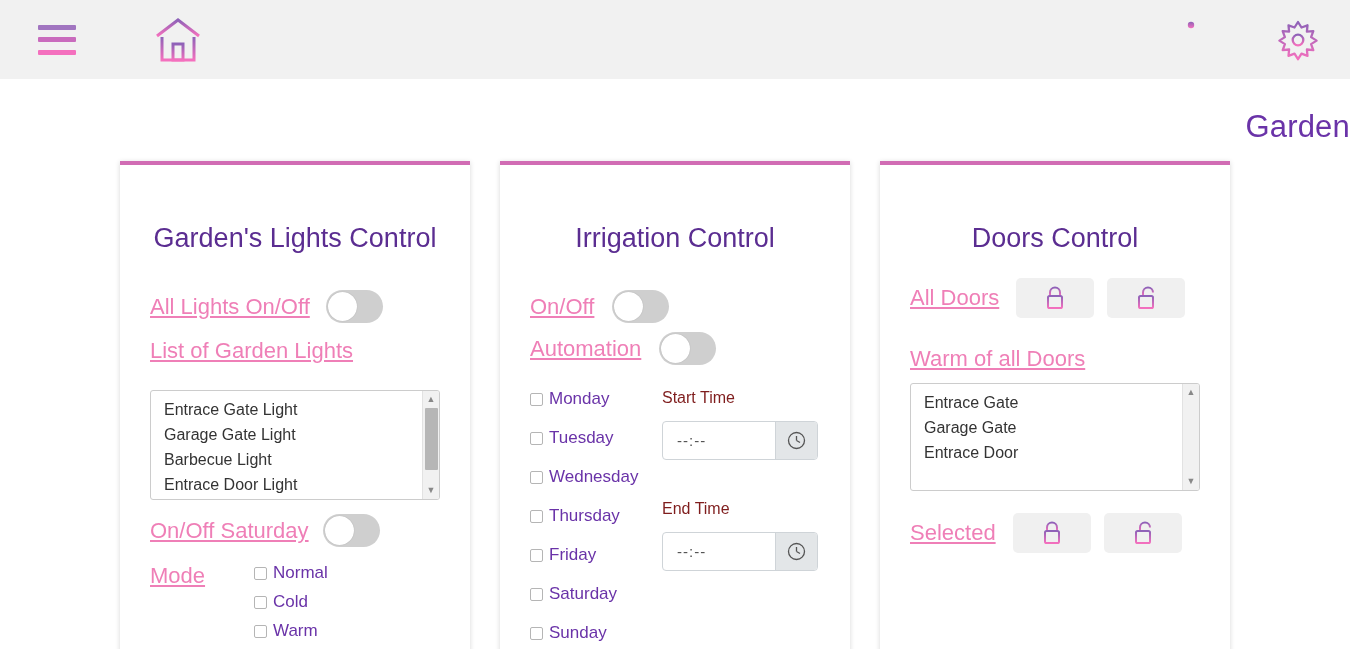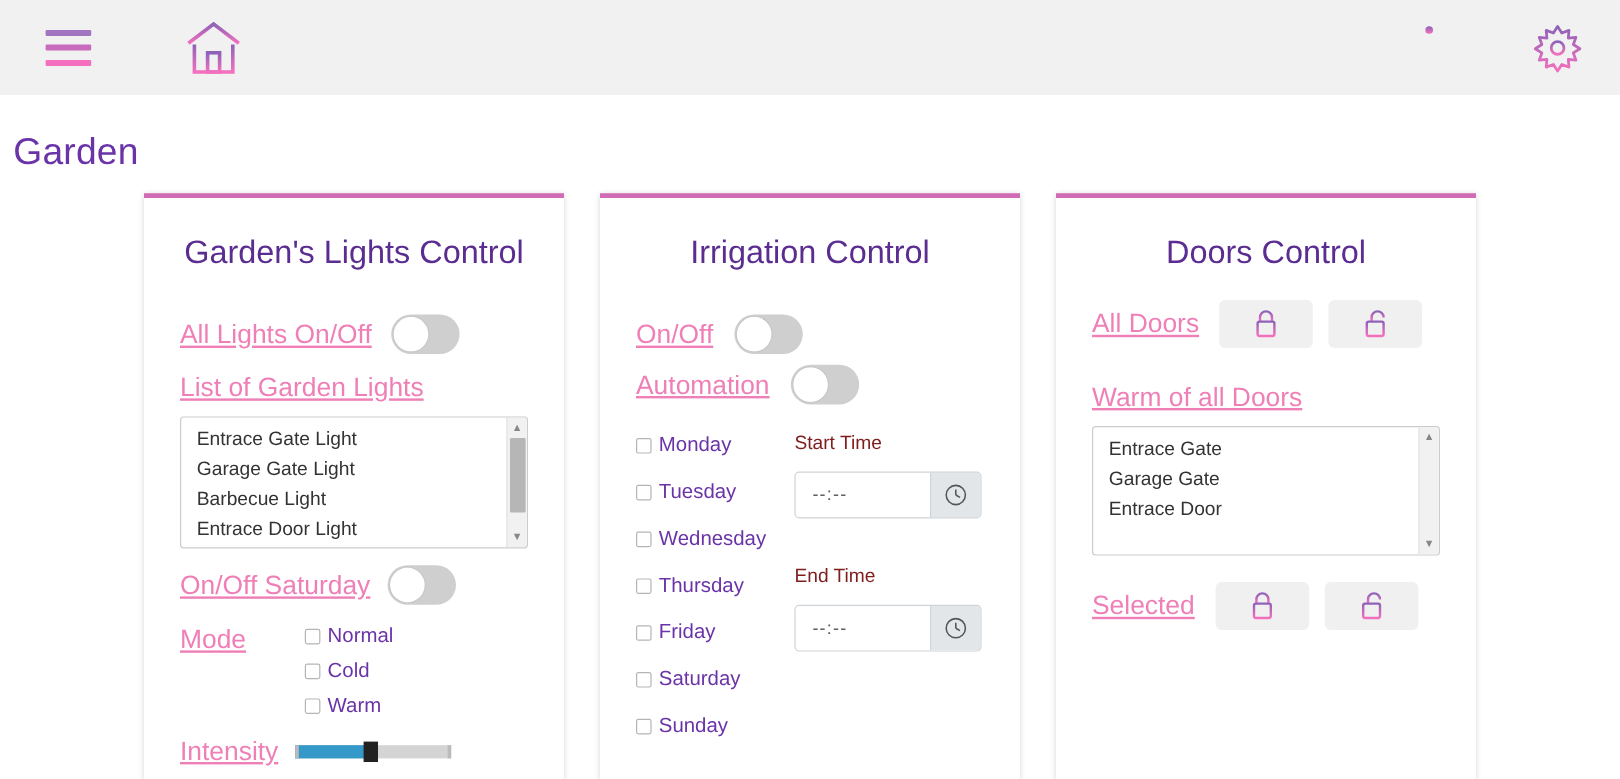--- a/index.html
+++ b/index.html
@@ -38,21 +38,21 @@
   .hamburger span:nth-child(1) { background: #a175c0; }
   .hamburger span:nth-child(2) { background: #c96bbd; }
   .hamburger span:nth-child(3) { background: #f濃; background: #f470be; }
 
   .home-icon { width: 48px; height: 46px; }
   .info-icon { width: 26px; height: 44px; margin-right: 72px; }
   .gear-icon { width: 44px; height: 44px; }
 
   
   .page-title {
-    text-align: left;
+    text-align: right;
     font-size: 31px;
     color: #6a33a8;
     font-weight: 400;
     margin-top: 30px;
     letter-spacing: 0.2px;
     margin-left: 11px;
   }
 
   
   .cards {
@@ -72,21 +72,21 @@
   }
   .card.c1 { left: 120px; }
   .card.c2 { left: 500px; }
   .card.c3 { left: 880px; }
 
   .card-title {
     text-align: center;
     font-size: 27px;
     color: #5b2d91;
     font-weight: 400;
-    margin-top: 30px;
+    margin-top: 58px;
   }
 
   .pink-label {
     color: #ef7fb7;
     font-size: 22px;
     font-weight: 400;
     white-space: nowrap;
     text-decoration: underline;
   }
 
@@ -268,21 +268,21 @@
   <div class="card c1">
     <div class="card-title">Garden's Lights Control</div>
 
     <div class="row" style="margin-top:36px; gap:16px;">
       <span class="pink-label">All Lights On/Off</span>
       <div class="toggle"></div>
     </div>
 
     <div class="pink-label" style="margin-top:15px;">List of Garden Lights</div>
 
-    <div class="listbox" style="margin-top:11px; height:110px;">
+    <div class="listbox" style="margin-top:26px; height:110px;">
       <div class="items">
         <div>Entrace Gate Light</div>
         <div>Garage Gate Light</div>
         <div>Barbecue Light</div>
         <div>Entrace Door Light</div>
       </div>
       <div class="scrollbar">
         <div class="sb-arrow">▲</div>
         <div class="sb-thumb" style="height:62px; margin-bottom:auto; margin-top:0;"></div>
         <div class="sb-arrow">▼</div>

